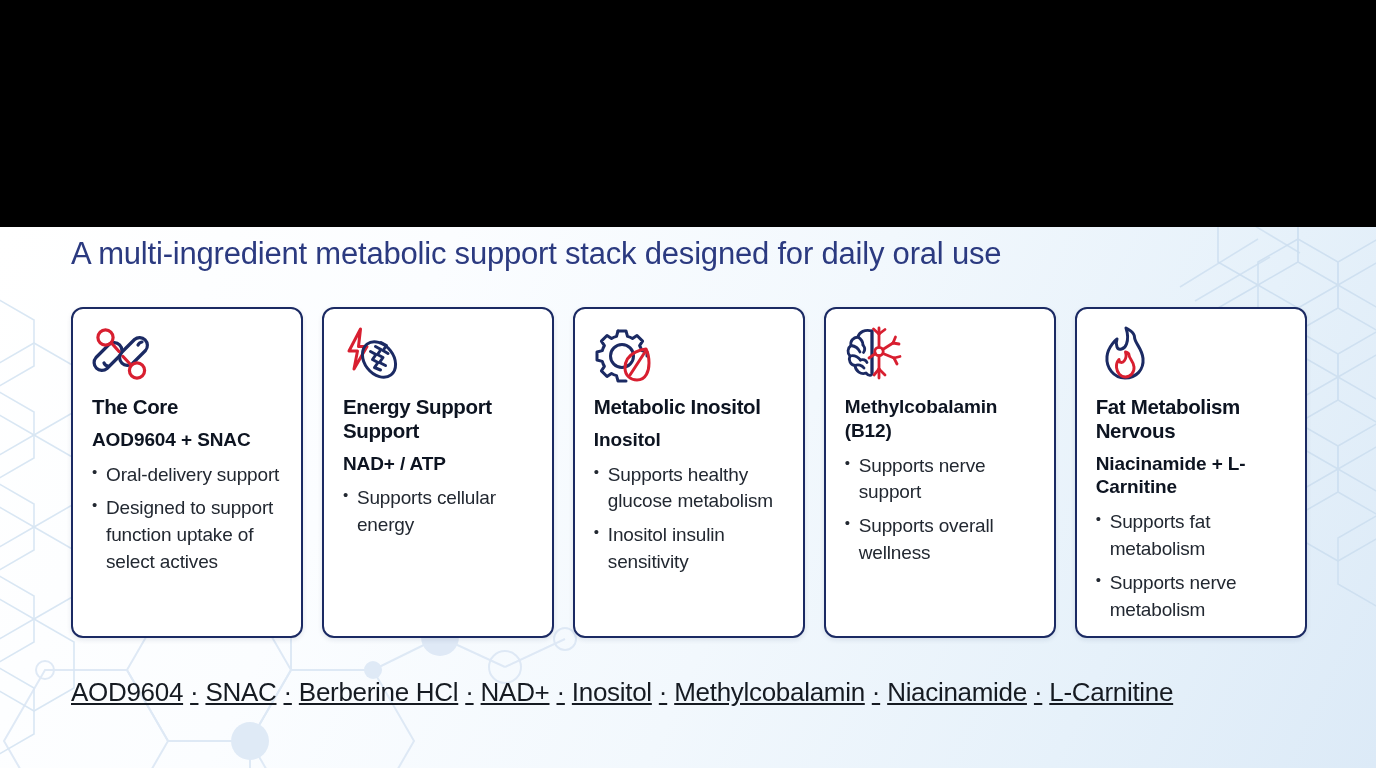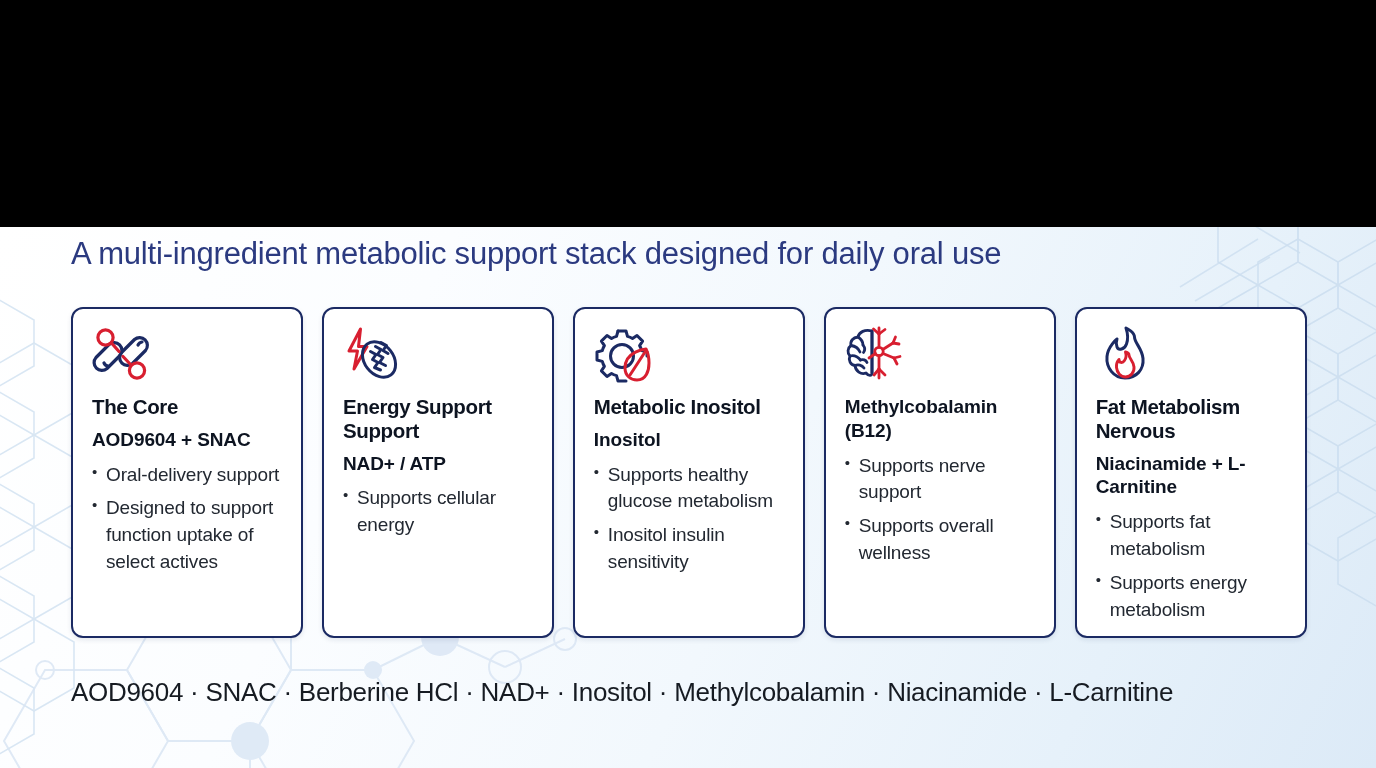--- a/index.html
+++ b/index.html
@@ -121,20 +121,21 @@
 
   
   .footer-line {
     position: absolute;
     left: 71px; top: 450px;
     width: 1250px;
     font-size: 26px;
     color: #161b22;
     letter-spacing: -0.3px;
     white-space: nowrap;
+    text-decoration: underline;
   }
   .footer-line .sep {
     color: #161b22;
     padding: 0 7px;
   }
 </style>
 </head>
 <body>
 
 <div id="stage">
@@ -335,21 +336,21 @@
                      C46 23 38.5 18 38.5 12 C38.5 7 30 3 30 3 Z" stroke="#1b2a63" stroke-width="3" stroke-linejoin="round" fill="none"></path>
             <path d="M29.5 27 C29.5 27 31 32 28.5 35.5 C26.5 38.5 23 38 23 34.5
                      C23 34.5 20 38 20.5 42.5 C21 47.5 24.5 52 29.5 52 C34.5 52 38.5 47.5 38 42
                      C37.5 36 33 33.5 33 30 C33 28 29.5 27 29.5 27 Z" stroke="#d81f30" stroke-width="2.9" stroke-linejoin="round" fill="none"></path>
           </svg>
         </div>
         <div class="card-title">Fat Metabolism Nervous</div>
         <div class="card-sub">Niacinamide + L-Carnitine</div>
         <ul class="card-bullets">
           <li>Supports fat metabolism</li>
-          <li>Supports energy metabolism</li>
+          <li>Supports nerve metabolism</li>
         </ul>
       </div>
 
     </div>
 
     <div class="footer-line" id="footer-line"><span>AOD9604</span><span class="sep">·</span><span>SNAC</span><span class="sep">·</span><span>Berberine HCl</span><span class="sep">·</span><span>NAD+</span><span class="sep">·</span><span>Inositol</span><span class="sep">·</span><span>Methylcobalamin</span><span class="sep">·</span><span>Niacinamide</span><span class="sep">·</span><span>L-Carnitine</span></div>
 
   </div>
 </div>
 

